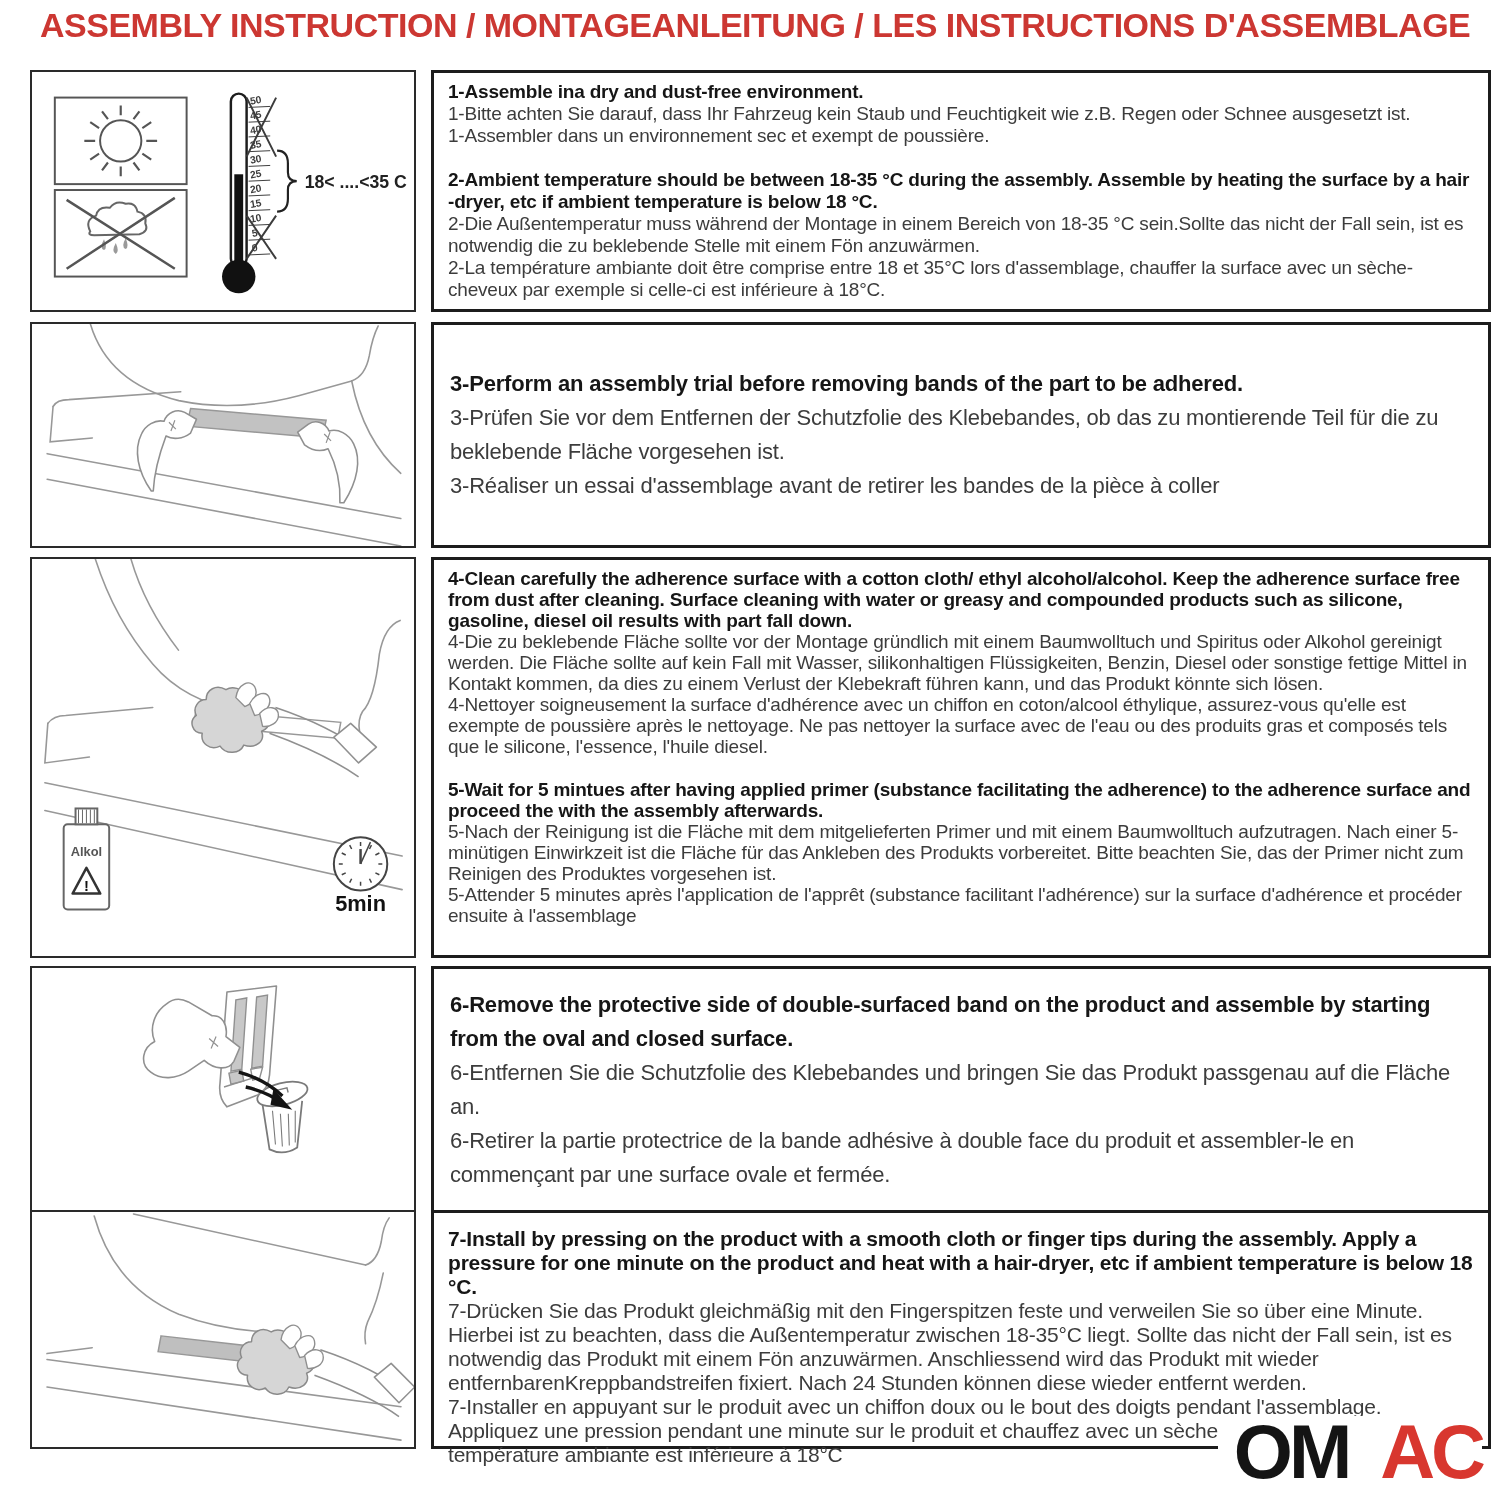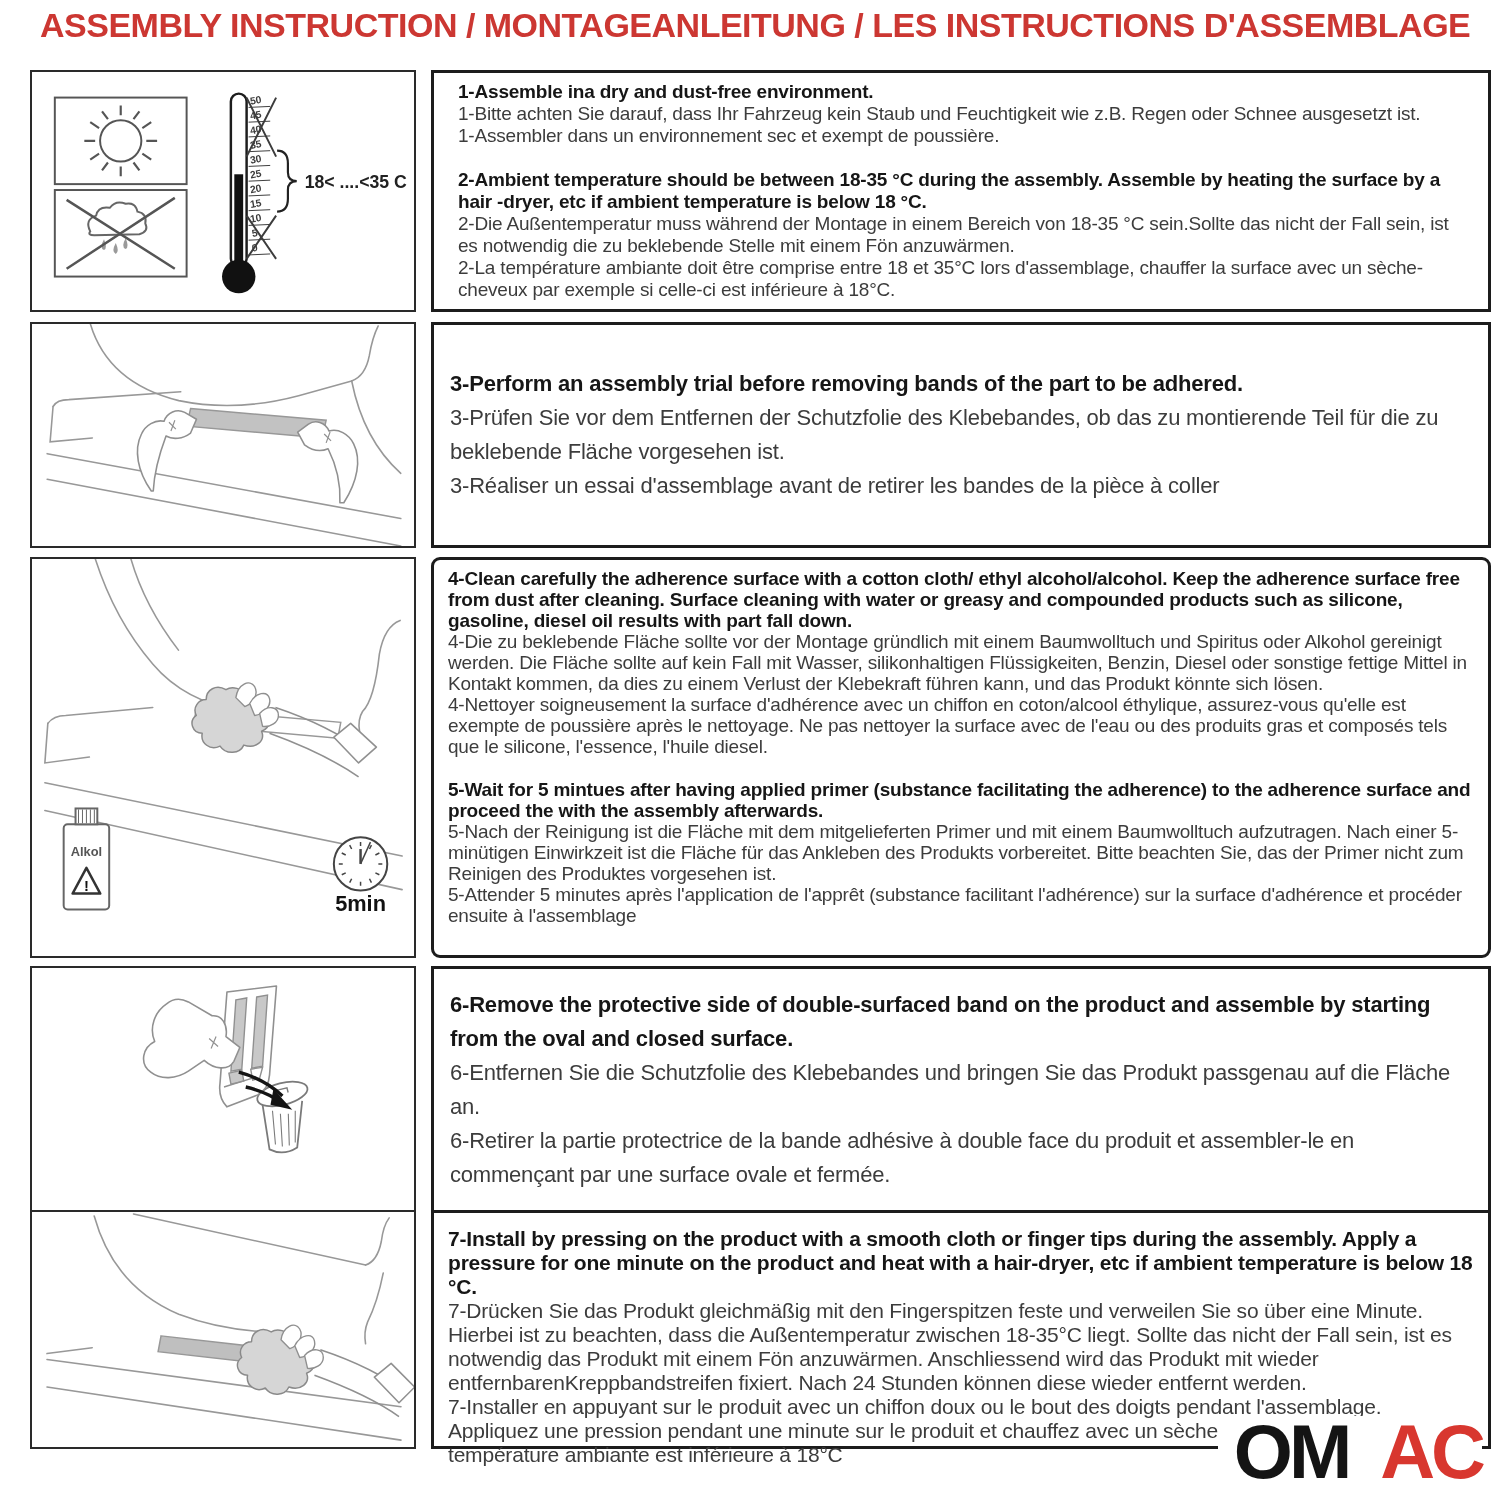--- a/index.html
+++ b/index.html
@@ -11,22 +11,22 @@
   .tbox{position:absolute;left:431px;width:1060px;border:3px solid #1c1c1c;background:#fff;
         box-sizing:border-box;color:#3c3c3c;letter-spacing:-0.2px;}
   .r1{top:70px;height:242px}
   .r2{top:322px;height:226px}
   .r3{top:557px;height:401px}
   .r4{top:966px;height:248px}
   .r5{top:1210px;height:239px}
   .tbox p{margin:0;}
   .tbox p.b{font-weight:bold;color:#161616;}
   .tbox p.gap{margin-top:22px;}
-  .small{padding:8px 24px;font-size:19px;line-height:22px;}
-  .small3{padding:8px 14px;font-size:19px;line-height:21px;border-radius:9px;}
+  .small{padding:8px 14px;font-size:19px;line-height:22px;}
+  .small3{padding:8px 14px;font-size:19px;line-height:21px;}
   .big{display:flex;flex-direction:column;justify-content:center;padding:0 16px;
        font-size:22px;line-height:34px;}
   .mid{padding:14px 14px 0 14px;font-size:21px;line-height:24px;}
   .illsvg{display:block;width:100%;height:100%;}
   .logo{position:absolute;right:18px;bottom:12px;background:#fff;padding:0 0 0 16px;
         font-weight:bold;font-size:76px;line-height:72px;letter-spacing:-4px;}
   .logo .blk{color:#141414;}
   .logo .red{color:#d8372f;margin-left:32px;}
   svg text{font-family:"Liberation Sans",sans-serif;}
 </style>

